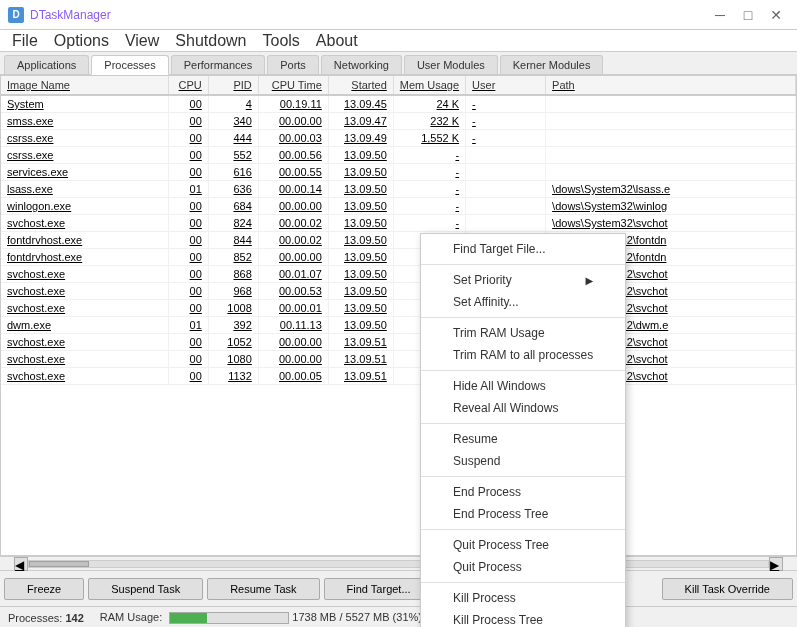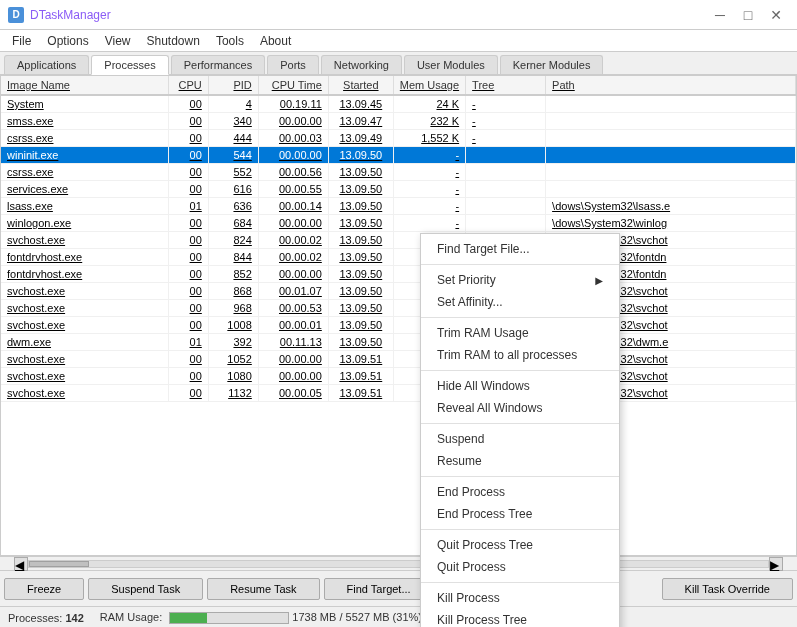--- a/index.html
+++ b/index.html
@@ -23,21 +23,21 @@
 
     
     #menu-bar {
       background: #fff;
       border-bottom: 1px solid #ccc;
       display: flex;
       align-items: center;
       height: 22px;
       padding: 0 4px;
     }
-    .menu-item { padding: 2px 8px; cursor: pointer; font-size: 12px; color: #333; }
+    .menu-item { padding: 2px 8px; cursor: pointer; font-size: 16px; color: #333; }
 
     
     #tab-bar {
       background: #f0f0f0;
       border-bottom: 1px solid #ccc;
       display: flex;
       align-items: flex-end;
       padding: 4px 4px 0 4px;
       gap: 2px;
       height: 23px;
@@ -92,21 +92,21 @@
     tbody tr { border-bottom: 1px solid #f0f0f0; }
     tbody td {
       padding: 2px 6px;
       font-size: 11px;
       white-space: nowrap;
       border-right: 1px solid #f0f0f0;
     }
     .col-cpu { width: 40px; text-align: right; }
     .col-pid { width: 50px; text-align: right; }
     .col-cputime { width: 70px; text-align: right; }
-    .col-started { width: 65px; text-align: center; }
+    .col-started { width: 65px; text-align: right; }
     .col-mem { width: 70px; text-align: right; }
     .col-user { width: 80px; }
     .col-path { min-width: 120px; }
 
     
     #process-table::-webkit-scrollbar { width: 14px; }
     #process-table::-webkit-scrollbar-track { background: #f0f0f0; }
     #process-table::-webkit-scrollbar-thumb { background: #c0c0c0; border: 1px solid #a0a0a0; }
 
     
@@ -166,21 +166,21 @@
       left: 420px;
       top: 158px;
       background: #fff;
       border: 1px solid #ccc;
       box-shadow: 2px 2px 8px rgba(0,0,0,0.2);
       z-index: 100;
       min-width: 200px;
       padding: 4px 0;
     }
     .ctx-item {
-      padding: 4px 16px;
+      padding: 4px 32px;
       cursor: pointer;
       font-size: 12px;
       color: #333;
       display: flex;
       justify-content: space-between;
       align-items: center;
       white-space: nowrap;
     }
     .ctx-separator {
       border: none;
@@ -255,21 +255,21 @@
   <div id="process-table">
     <table>
       <thead>
         <tr>
           <th>Image Name</th>
           <th class="col-cpu">CPU</th>
           <th class="col-pid">PID</th>
           <th class="col-cputime">CPU Time</th>
           <th class="col-started">Started</th>
           <th class="col-mem">Mem Usage</th>
-          <th class="col-user">Tree</th>
+          <th class="col-user">User</th>
           <th class="col-path">Path</th>
         </tr>
       </thead>
       <tbody id="process-tbody">
           <tr>
             <td class="">System</td>
             <td class="col-cpu">00</td>
             <td class="col-pid">4</td>
             <td class="col-cputime">00.19.11</td>
             <td class="col-started">13.09.45</td>
@@ -288,30 +288,20 @@
             <td class="col-path"></td>
           </tr>
           <tr>
             <td class="">csrss.exe</td>
             <td class="col-cpu">00</td>
             <td class="col-pid">444</td>
             <td class="col-cputime">00.00.03</td>
             <td class="col-started">13.09.49</td>
             <td class="col-mem">1,552 K</td>
             <td class="col-user">-</td>
-            <td class="col-path"></td>
-          </tr>
-          <tr style="background: rgb(0, 120, 215); color: rgb(255, 255, 255);">
-            <td class="">wininit.exe</td>
-            <td class="col-cpu">00</td>
-            <td class="col-pid">544</td>
-            <td class="col-cputime">00.00.00</td>
-            <td class="col-started">13.09.50</td>
-            <td class="col-mem">-</td>
-            <td class="col-user"></td>
             <td class="col-path"></td>
           </tr>
           <tr>
             <td class="">csrss.exe</td>
             <td class="col-cpu">00</td>
             <td class="col-pid">552</td>
             <td class="col-cputime">00.00.56</td>
             <td class="col-started">13.09.50</td>
             <td class="col-mem">-</td>
             <td class="col-user"></td>
@@ -480,24 +470,24 @@
       </div>
       <hr class="ctx-separator">
       <div class="ctx-item">
         <span>Hide All Windows</span>
       </div>
       <div class="ctx-item">
         <span>Reveal All Windows</span>
       </div>
       <hr class="ctx-separator">
       <div class="ctx-item">
+        <span>Resume</span>
+      </div>
+      <div class="ctx-item">
         <span>Suspend</span>
-      </div>
-      <div class="ctx-item">
-        <span>Resume</span>
       </div>
       <hr class="ctx-separator">
       <div class="ctx-item">
         <span>End Process</span>
       </div>
       <div class="ctx-item">
         <span>End Process Tree</span>
       </div>
       <hr class="ctx-separator">
       <div class="ctx-item">

